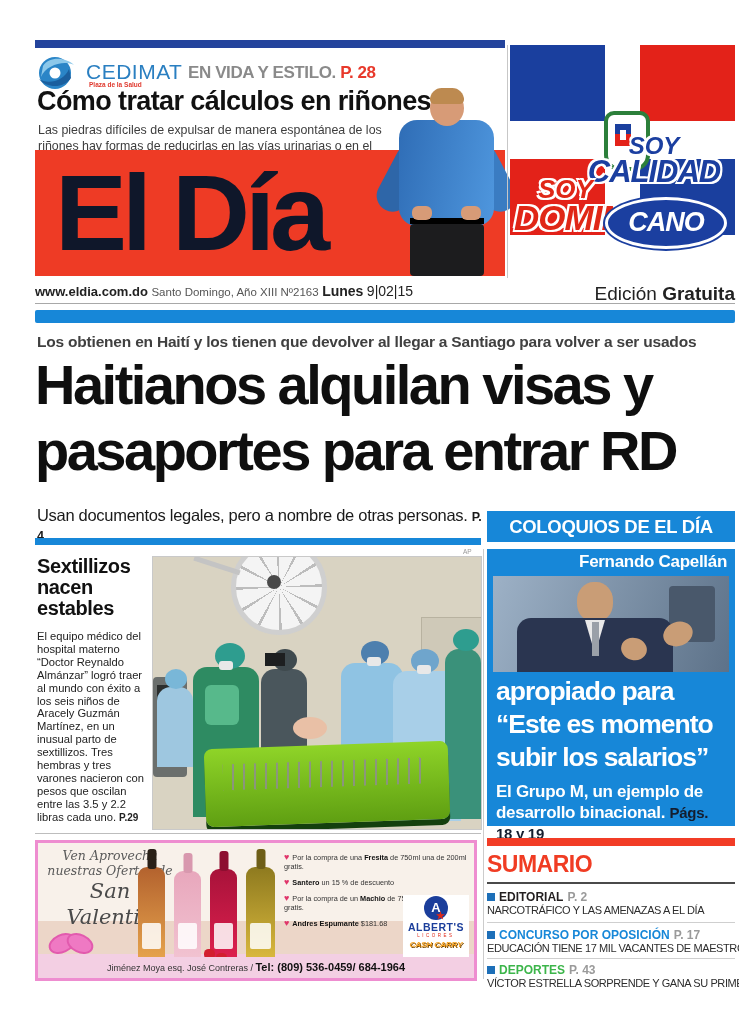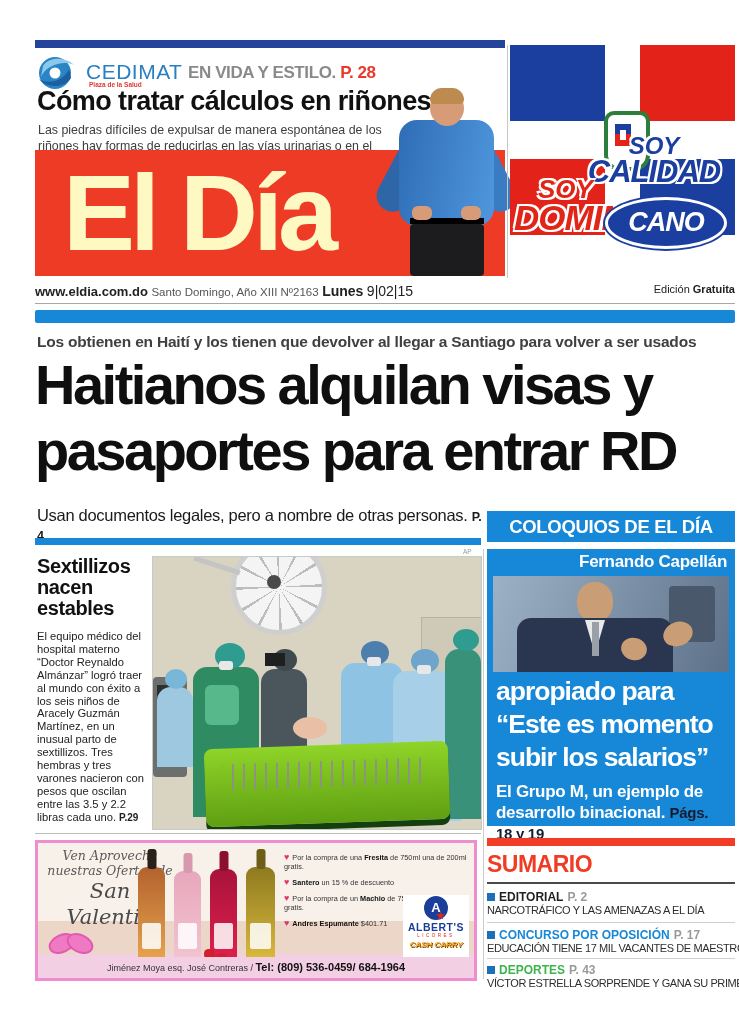--- a/index.html
+++ b/index.html
@@ -11,21 +11,21 @@
   .ced-row{left:36px;top:54px;width:470px;height:38px;}
   .ced-swirl{left:0;top:0;width:44px;height:38px;}
   .ced-name{left:50px;top:6px;font-weight:normal;font-size:21px;color:#2a7fc1;letter-spacing:.5px;}
   .ced-sub{left:53px;top:27px;font-weight:bold;font-size:6.5px;color:#e03a2f;}
   .ced-section{left:152px;top:9px;font-weight:bold;font-size:17px;color:#8a8a8a;letter-spacing:-.4px;}
   .ced-page{color:#e8392b;}
   .promo-head{left:37px;top:86px;font-weight:bold;font-size:27px;color:#111;letter-spacing:-.6px;}
   .promo-body{left:38px;top:122px;width:352px;font-size:12.4px;line-height:1.32;color:#3d3d3d;}
   
   .mast{left:35px;top:150px;width:470px;height:126px;background:#ee3b25;}
-  .mast-title{left:20px;top:4px;font-weight:bold;font-size:108px;line-height:118px;color:#fef9c3;letter-spacing:-5px;margin-left:8px;}
+  .mast-title{left:20px;top:4px;font-weight:bold;font-size:108px;line-height:118px;color:#0f172a;letter-spacing:-5px;}
   
   .man{left:388px;top:90px;width:117px;height:186px;}
   .man .head{position:absolute;left:42px;top:0;width:34px;height:36px;border-radius:50%;background:#d79b77;}
   .man .hair{position:absolute;left:42px;top:-2px;width:34px;height:16px;border-radius:17px 17px 6px 6px;background:#bd8a50;}
   .man .shirt{position:absolute;left:11px;top:30px;width:95px;height:106px;border-radius:18px;background:linear-gradient(100deg,#2f6db6,#4f97de);}
   .man .arm-l{position:absolute;left:-2px;top:52px;width:32px;height:72px;border-radius:16px;background:#2e66a8;transform:rotate(28deg);}
   .man .arm-r{position:absolute;right:-2px;top:52px;width:32px;height:72px;border-radius:16px;background:#3a7cc2;transform:rotate(-28deg);}
   .man .hand-l{position:absolute;left:24px;top:116px;width:20px;height:14px;border-radius:6px;background:#d79b77;}
   .man .hand-r{position:absolute;right:24px;top:116px;width:20px;height:14px;border-radius:6px;background:#d79b77;}
   .man .belt{position:absolute;left:22px;top:128px;width:74px;height:6px;background:#000;}
@@ -54,21 +54,21 @@
         border-radius:50%;box-shadow:0 0 0 2px #1b3fa0;color:#fff;font-style:italic;font-weight:bold;font-size:27px;
         text-align:center;line-height:44px;letter-spacing:-1px;}
   .flag-tag{position:absolute;left:0;bottom:0;width:225px;height:40px;background:#1f63c9;color:#fff;
         font-style:italic;font-weight:bold;font-size:13px;text-align:center;line-height:40px;}
   
   .dateline{left:35px;top:283px;width:700px;height:18px;font-size:12.5px;color:#222;}
   .dl-url{font-weight:bold;font-size:13px;}
   .dl-info{font-size:11.5px;color:#555;}
   .dl-day{font-weight:bold;font-size:14px;}
   .dl-date{font-size:14px;}
-  .dl-right{position:absolute;right:0;top:0;font-size:11px;color:#222;}
+  .dl-right{position:absolute;right:0;top:0;font-size:19px;color:#222;}
   .dl-right b{font-weight:bold;}
   .dl-rule{left:35px;top:303px;width:700px;height:1px;background:#a8a8a8;}
   .bluebar{left:35px;top:310px;width:700px;height:13px;background:#1787d8;border-radius:2px;}
   
   .kicker{left:37px;top:333px;width:690px;font-weight:bold;font-size:15.5px;color:#404040;letter-spacing:-.2px;}
   .headline{left:35px;top:352px;width:700px;font-weight:bold;color:#0f0f0f;font-size:56px;line-height:66px;letter-spacing:-2.5px;}
   .deck{left:37px;top:506px;width:445px;font-size:16.5px;color:#1a1a1a;letter-spacing:-.3px;}
   .deck b{font-size:12.5px;font-weight:bold;}
   .colq-head{left:487px;top:511px;width:248px;height:31px;background:#1787d8;color:#fff;font-weight:bold;
              font-size:18.5px;text-align:center;line-height:31px;letter-spacing:-.3px;}
@@ -353,21 +353,21 @@
     <div class="bottle b4">
         <div class="bneck"></div>
         <div class="blab"></div>
       </div>
     <div class="straw" style="left:166px;top:106px;"></div>
     <div class="straw" style="left:178px;top:110px;"></div>
     <div class="offers">
       <div class="offer"><span class="heart">♥</span><span>Por la compra de una </span><b>Fresita</b><span> de 750ml una de 200ml gratis.</span></div>
       <div class="offer"><span class="heart">♥</span><span></span><b>Santero</b><span> un 15 % de descuento</span></div>
       <div class="offer"><span class="heart">♥</span><span>Por la compra de un </span><b>Machio</b><span> de 750ml una de 200ml gratis.</span></div>
-      <div class="offer"><span class="heart">♥</span><span></span><b>Andres Espumante</b><span> $401.71</span></div>
+      <div class="offer"><span class="heart">♥</span><span></span><b>Andres Espumante</b><span> $181.68</span></div>
     </div>
     <div class="alogo">
       <div class="circ"><span>A</span><span class="star">★</span></div>
       <div class="nm">ALBERT'S</div>
       <div class="lc">LICORES</div>
       <div class="cc">CASH CARRY</div>
     </div>
     <div class="vad-strip"><span>Jiménez Moya esq. José Contreras / </span><b>Tel: (809) 536-0459/ 684-1964</b></div>
   </div>
 

